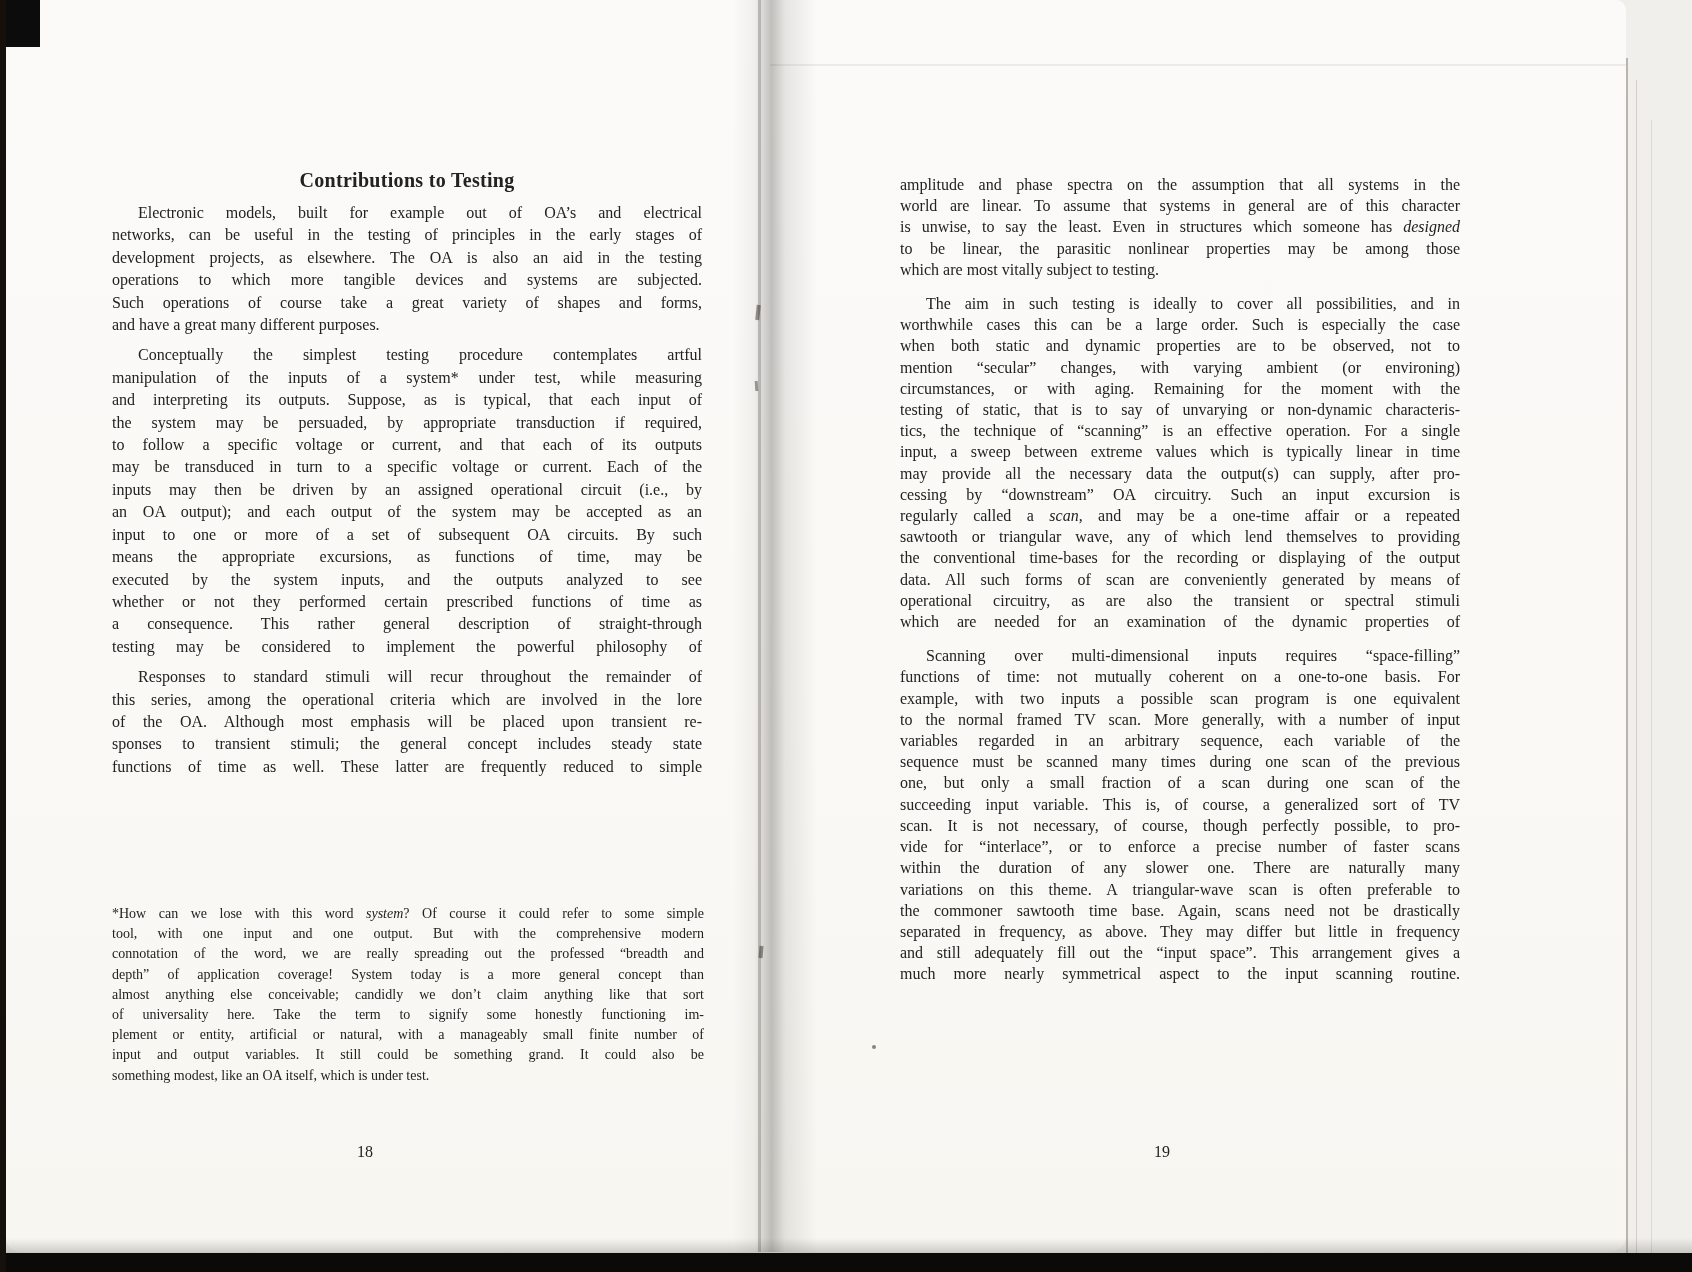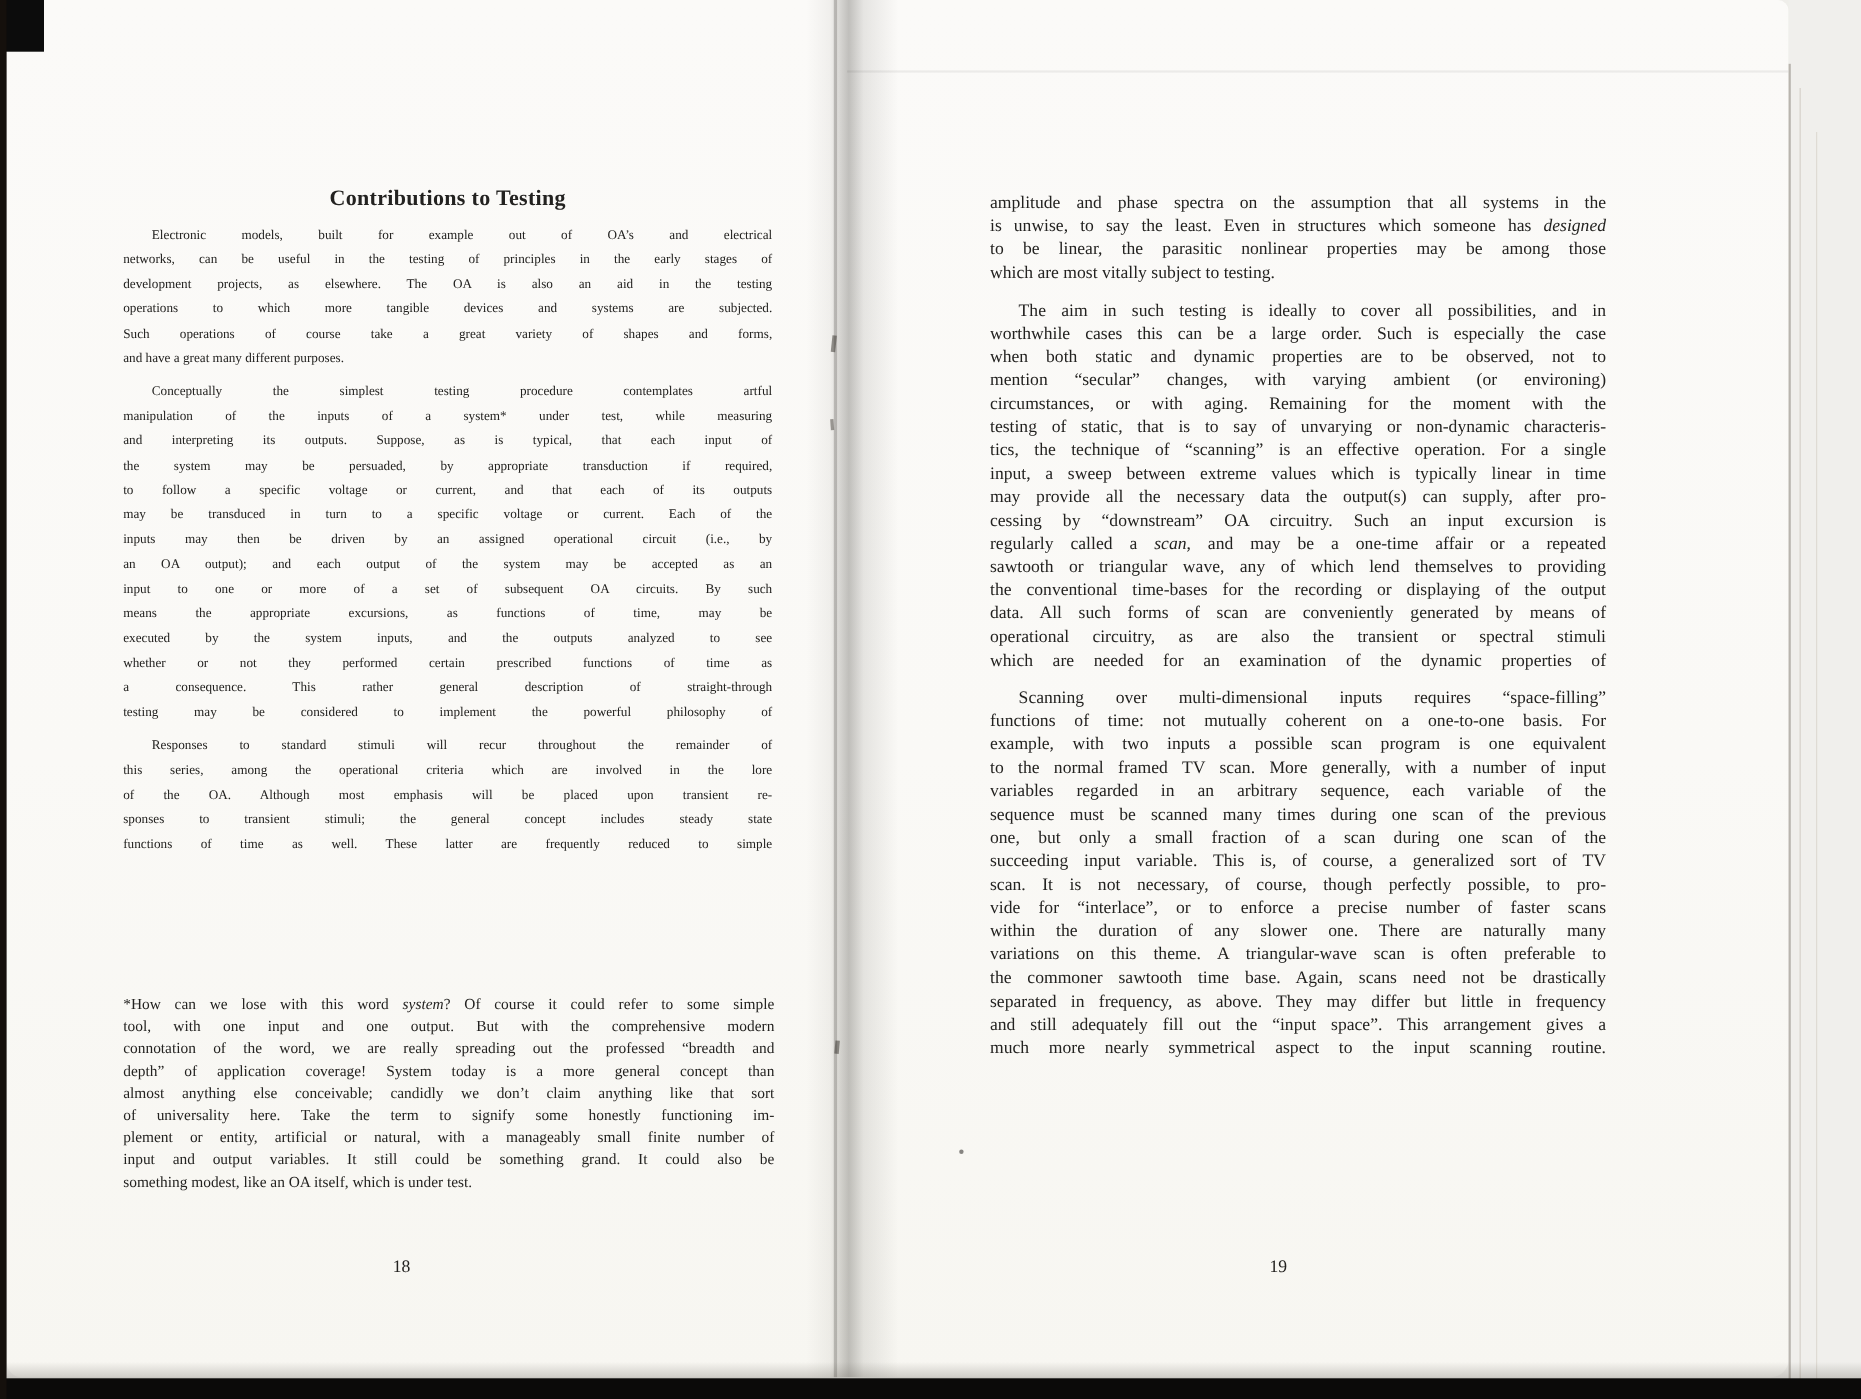--- a/index.html
+++ b/index.html
@@ -28,21 +28,21 @@
   .left-strip{left:0;top:0;width:6px;height:1272px;background:#15100c;}
   .bottom-shadow{left:6px;top:1238px;width:1686px;height:16px;
     background:linear-gradient(180deg,rgba(0,0,0,0) 0%,rgba(70,65,55,0.25) 100%);}
   .bottom-band{left:0;top:1253px;width:1692px;height:19px;background:#0b0a09;}
   .tick1{left:756px;top:305px;width:4px;height:15px;background:rgba(50,46,40,0.5);transform:rotate(6deg);}
   .tick2{left:755px;top:381px;width:3px;height:10px;background:rgba(50,46,40,0.45);transform:rotate(-4deg);}
   .tick3{left:759px;top:946px;width:4px;height:12px;background:rgba(50,46,40,0.5);transform:rotate(5deg);}
   .dot1{left:872px;top:1045px;width:4px;height:4px;border-radius:50%;background:rgba(40,38,34,0.55);}
 
   .heading{left:112px;top:169px;width:590px;text-align:center;font-weight:bold;font-size:20px;letter-spacing:0.3px;}
-  .left-body{left:112px;top:202px;width:590px;font-size:12px;line-height:22.4px;}
+  .left-body{left:112px;top:202px;width:590px;font-size:16px;line-height:22.4px;}
   .left-body .para + .para{margin-top:8px;font-family:Liberation Serif, serif;}
   .footnote{left:112px;top:904px;width:592px;font-size:14px;line-height:20.2px;}
   .right-body{left:876px;top:174px;width:560px;font-size:16px;line-height:21.2px;margin-left:24px;}
   .right-body .para + .para{margin-top:13px;}
   .line{text-align:justify;text-align-last:justify;}
   .line.last{text-align-last:left;}
   .para.indent .line:first-child{text-indent:26px;}
   .pagenum{width:40px;text-align:left;font-size:16px;}
   .pagenum.pn-left{left:357px;top:1143px;}
   .pagenum.pn-right{left:1154px;top:1143px;}
@@ -104,20 +104,21 @@
       <div class="line">plement or entity, artificial or natural, with a manageably small finite number of</div>
       <div class="line">input and output variables. It still could be something grand. It could also be</div>
       <div class="line last">something modest, like an OA itself, which is under test.</div>
     </div>
   </div>
 <div class="abs pagenum pn-left">18</div>
 
 <div class="abs right-body">
     <div class="para">
       <div class="line">amplitude and phase spectra on the assumption that all systems in the</div>
+      <div class="line">world are linear. To assume that systems in general are of this character</div>
       <div class="line">is unwise, to say the least. Even in structures which someone has <i>designed</i></div>
       <div class="line">to be linear, the parasitic nonlinear properties may be among those</div>
       <div class="line last">which are most vitally subject to testing.</div>
     </div>
     <div class="para indent">
       <div class="line">The aim in such testing is ideally to cover all possibilities, and in</div>
       <div class="line">worthwhile cases this can be a large order. Such is especially the case</div>
       <div class="line">when both static and dynamic properties are to be observed, not to</div>
       <div class="line">mention “secular” changes, with varying ambient (or environing)</div>
       <div class="line">circumstances, or with aging. Remaining for the moment with the</div>

